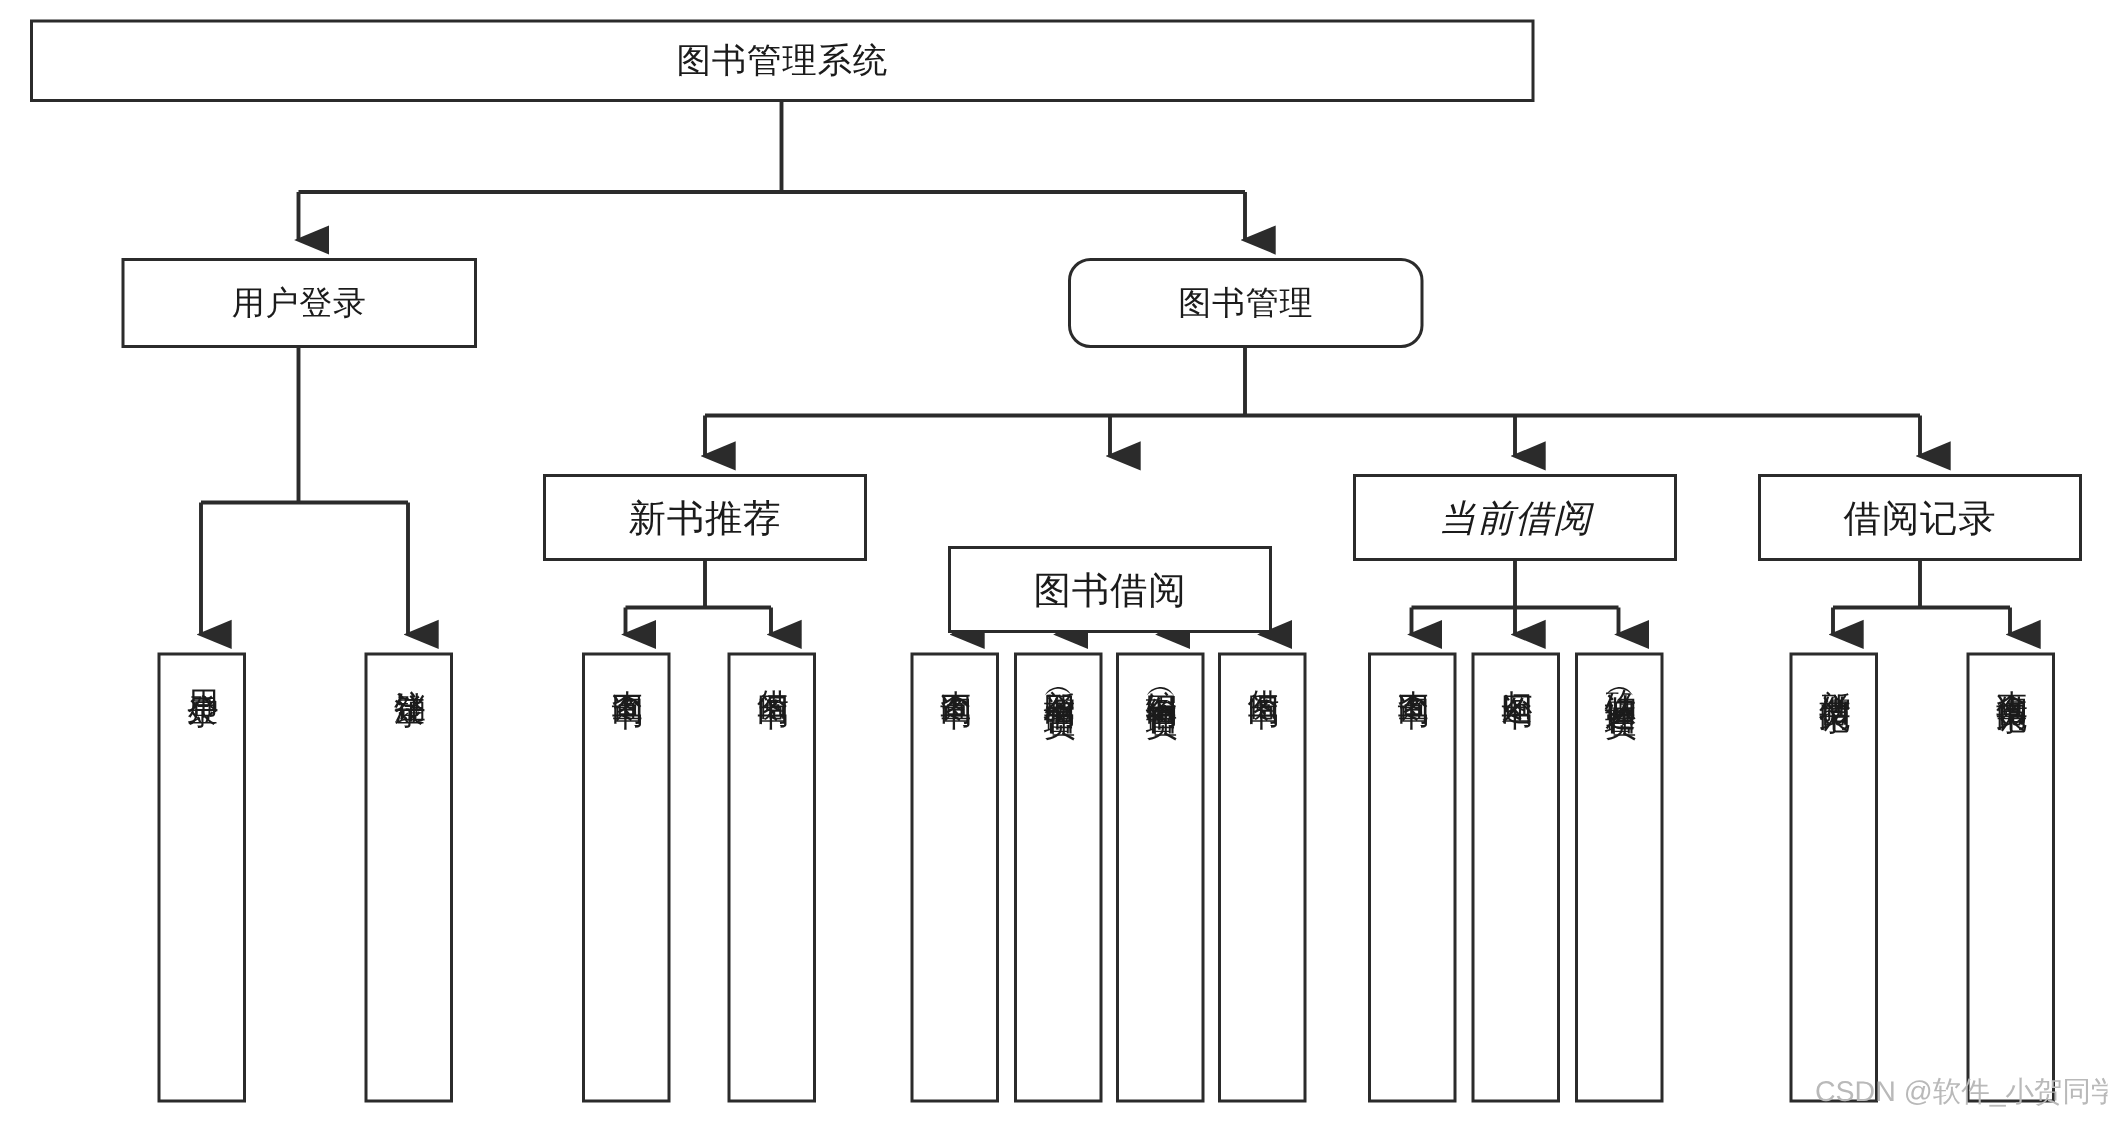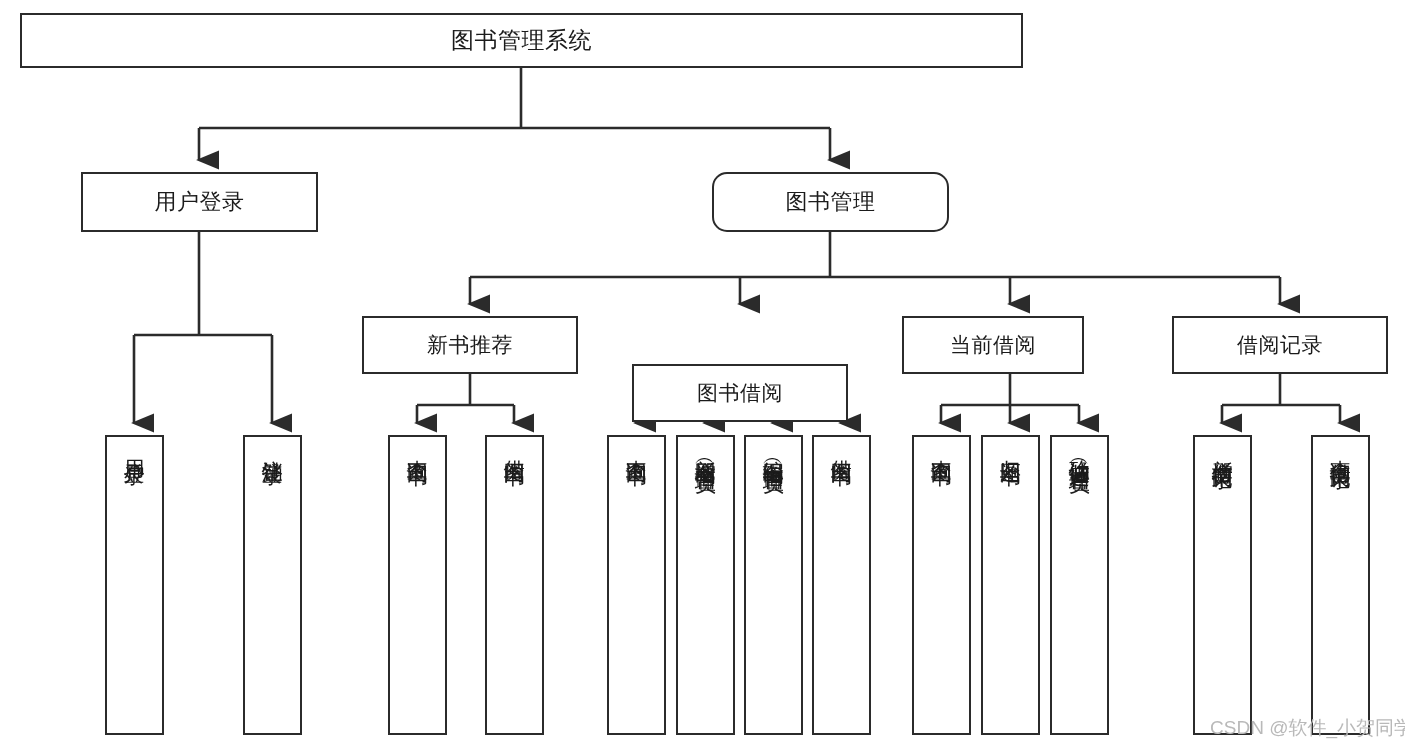--- a/index.html
+++ b/index.html
@@ -40,21 +40,21 @@
     overflow: hidden;
   }
   .node-label {
     color: #1b1b1b;
     font-family: "Liberation Sans", sans-serif;
     white-space: nowrap;
     letter-spacing: 0.5px;
   }
   .node-root .node-label { font-size: 23px; }
   .node-l1 .node-label { font-size: 22px; }
-  .node-l2 .node-label { font-size: 21px; text-align: center; }
+  .node-l2 .node-label { font-size: 25px; text-align: center; }
   .node-leaf {
     align-items: flex-start;
     justify-content: center;
     padding-top: 6px;
   }
   .node-leaf .node-label {
     writing-mode: vertical-rl;
     text-orientation: upright;
     font-size: 21px;
     line-height: 1.12;
@@ -139,21 +139,21 @@
   <div class="node-box node-l1" style="left:712px; top:172px; width:237px; height:60px;border-radius:15px;">
     <span class="node-label">图书管理</span>
   </div>
 
   <div class="node-box node-l2" style="left:362px; top:316px; width:216px; height:58px;">
     <span class="node-label">新书推荐</span>
   </div>
   <div class="node-box node-l2" style="left:632px; top:316px; width:216px; height:58px;margin-top:48px;">
     <span class="node-label">图书借阅</span>
   </div>
-  <div class="node-box node-l2" style="left:902px; top:316px; width:182px; height:58px;">
+  <div class="node-box node-l2" style="left:902px; top:316px; width:216px; height:58px;font-style:italic;">
     <span class="node-label">当前借阅</span>
   </div>
   <div class="node-box node-l2" style="left:1172px; top:316px; width:216px; height:58px;">
     <span class="node-label">借阅记录</span>
   </div>
 
   <div class="node-box node-leaf" style="left:105px; top:435px; width:59px; height:300px;">
     <span class="node-label">用户登录</span>
   </div>
   <div class="node-box node-leaf" style="left:243px; top:435px; width:59px; height:300px;">

